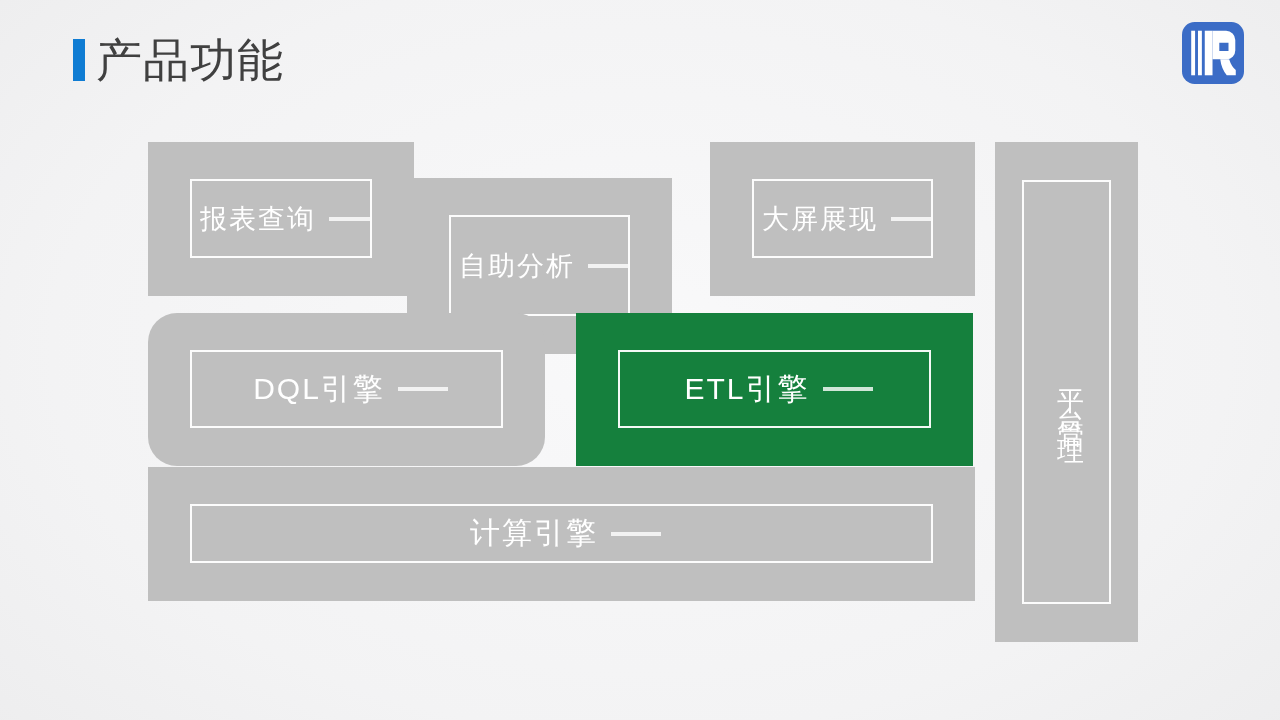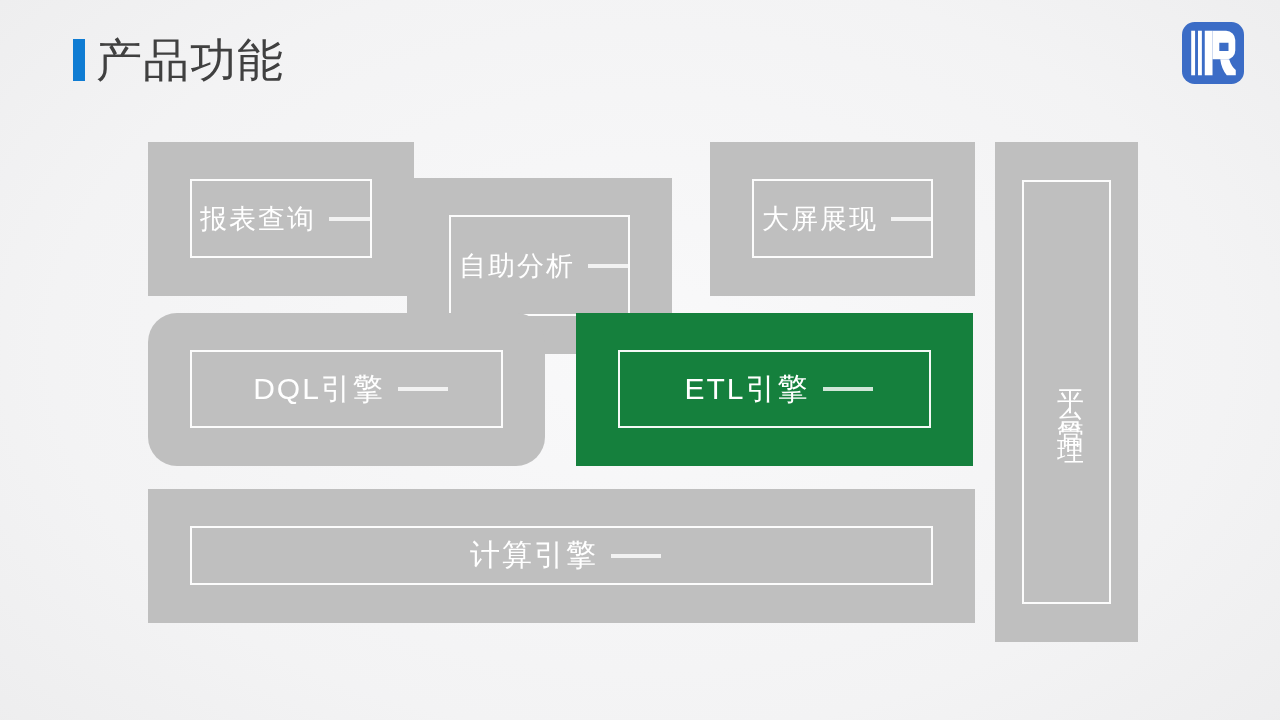--- a/index.html
+++ b/index.html
@@ -36,21 +36,21 @@
     writing-mode: vertical-rl; text-orientation: upright;
     letter-spacing: 16px; font-size: 27px; margin-bottom: -16px;
   }
 
   
   #box-report   { left: 148px; top: 142px; width: 266px; height: 154px; }
   #box-analysis { left: 407px; top: 142px; width: 265px; height: 176px; margin-top: 36px; }
   #box-screen   { left: 710px; top: 142px; width: 265px; height: 154px; }
   #box-dql      { left: 148px; top: 313px; width: 397px; height: 153px; border-radius: 29px; }
   #box-etl      { left: 576px; top: 313px; width: 397px; height: 153px; }
-  #box-compute  { left: 148px; top: 489px; width: 827px; height: 134px; }
+  #box-compute  { left: 148px; top: 467px; width: 827px; height: 134px; }
   #box-platform { left: 995px; top: 142px; width: 143px; height: 500px; }
 </style>
 </head>
 <body>
 
 <div class="header">
   <div class="accent-bar"></div>
   <div class="slide-title">产品功能</div>
 </div>
 

